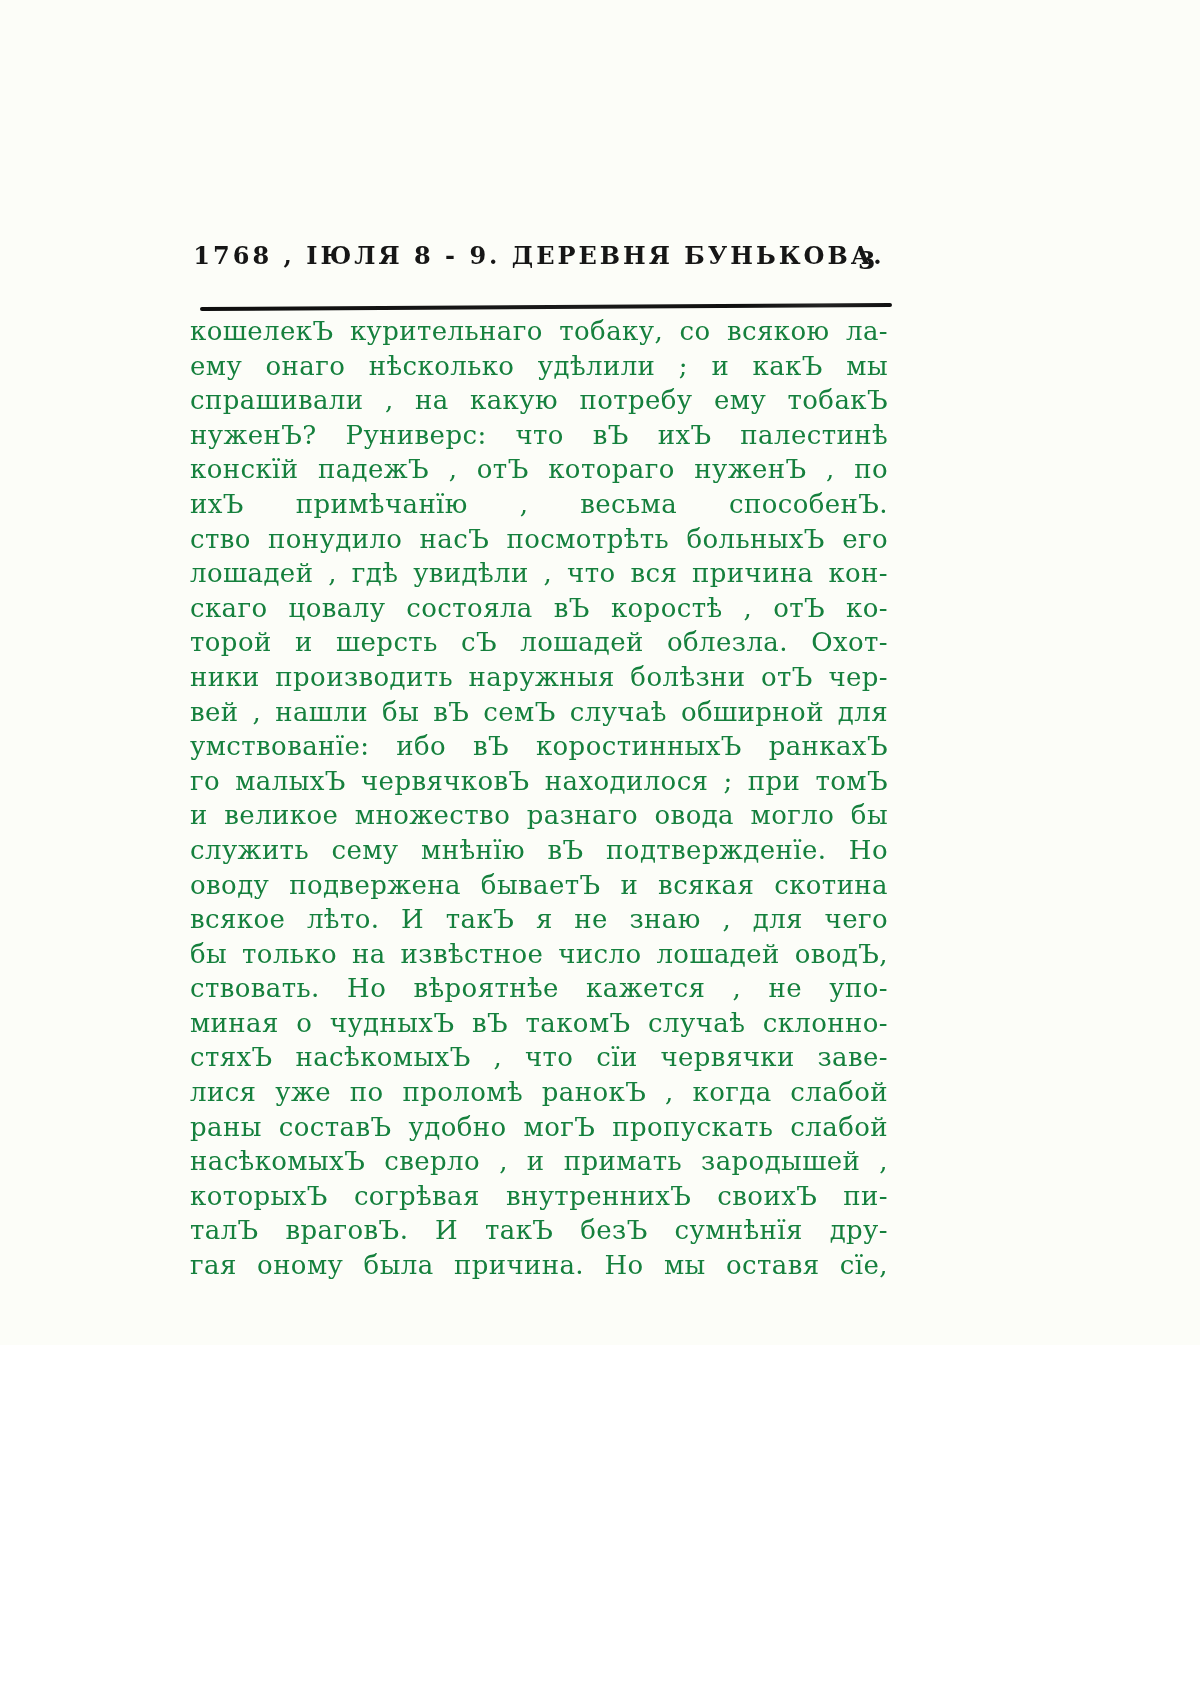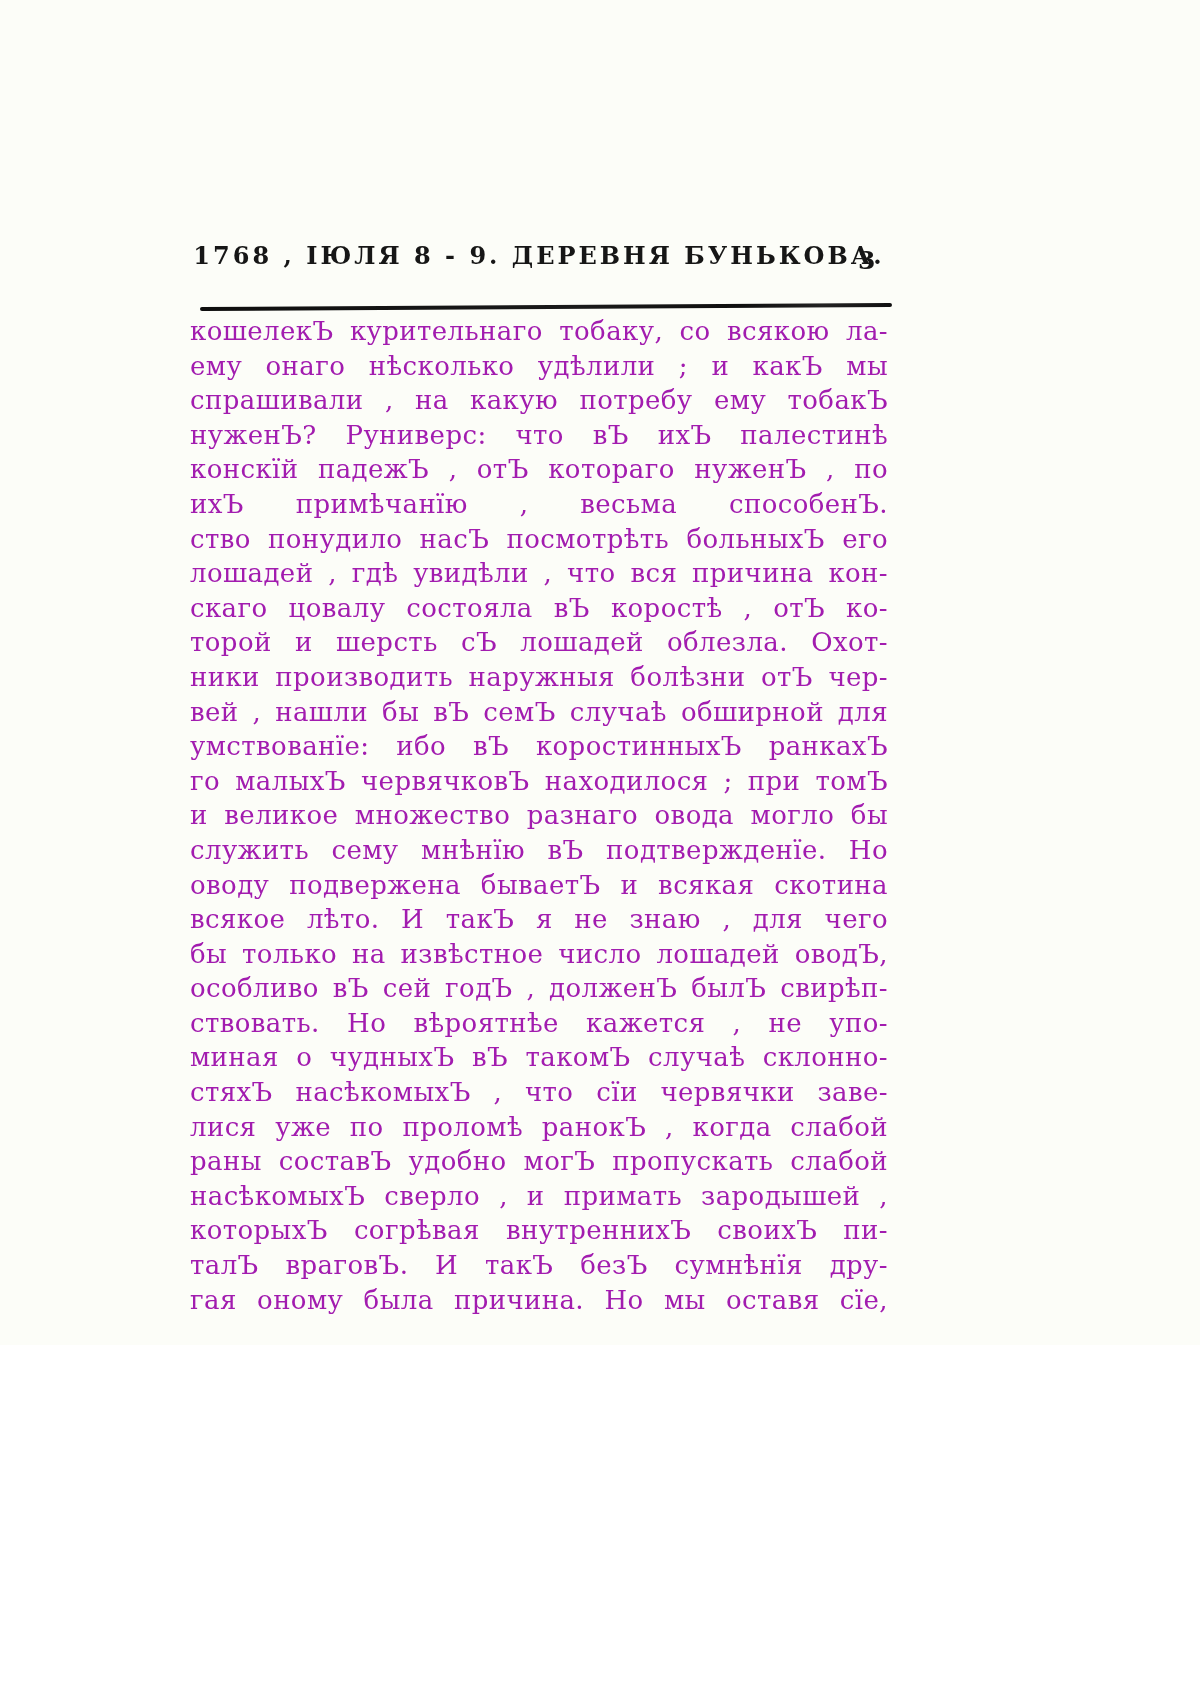--- a/index.html
+++ b/index.html
@@ -49,21 +49,21 @@
     width: 698px;
   }
   .tline {
     font-size: 26px;
     line-height: 34.6px;
     height: 34.6px;
     overflow: hidden;
     text-align: justify;
     letter-spacing: 0.4px;
     word-spacing: 5px;
-    color: #a21caf;
+    color: #15803d;
   }
   .tline::after {
     content: "";
     display: inline-block;
     width: 100%;
     height: 0;
   }
   .page-footer {
     position: absolute;
     left: 190px;
@@ -126,21 +126,20 @@
       <div class="tline">торой и шерсть сЪ лошадей облезла. Охот-</div>
       <div class="tline">ники производить наружныя болѣзни отЪ чер-</div>
       <div class="tline">вей , нашли бы вЪ семЪ случаѣ обширной для</div>
       <div class="tline">умствованїе: ибо вЪ коростинныхЪ ранкахЪ мно-</div>
       <div class="tline">го малыхЪ червячковЪ находилося ; при томЪ</div>
       <div class="tline">и великое множество разнаго овода могло бы</div>
       <div class="tline">служить сему мнѣнїю вЪ подтвержденїе. Но</div>
       <div class="tline">оводу подвержена бываетЪ и всякая скотина во</div>
       <div class="tline">всякое лѣто. И такЪ я не знаю , для чего</div>
       <div class="tline">бы только на извѣстное число лошадей оводЪ,</div>
-      <div class="tline">особливо вЪ сей годЪ , долженЪ былЪ свирѣп-</div>
       <div class="tline">ствовать. Но вѣроятнѣе кажется , не упо-</div>
       <div class="tline">миная о чудныхЪ вЪ такомЪ случаѣ склонно-</div>
       <div class="tline">стяхЪ насѣкомыхЪ , что сїи червячки заве-</div>
       <div class="tline">лися уже по проломѣ ранокЪ , когда слабой</div>
       <div class="tline">раны составЪ удобно могЪ пропускать слабой</div>
       <div class="tline">насѣкомыхЪ сверло , и примать зародышей ,</div>
       <div class="tline">которыхЪ согрѣвая внутреннихЪ своихЪ пи-</div>
       <div class="tline">талЪ враговЪ. И такЪ безЪ сумнѣнїя дру-</div>
       <div class="tline">гая оному была причина. Но мы оставя сїе,</div>
     </div>

